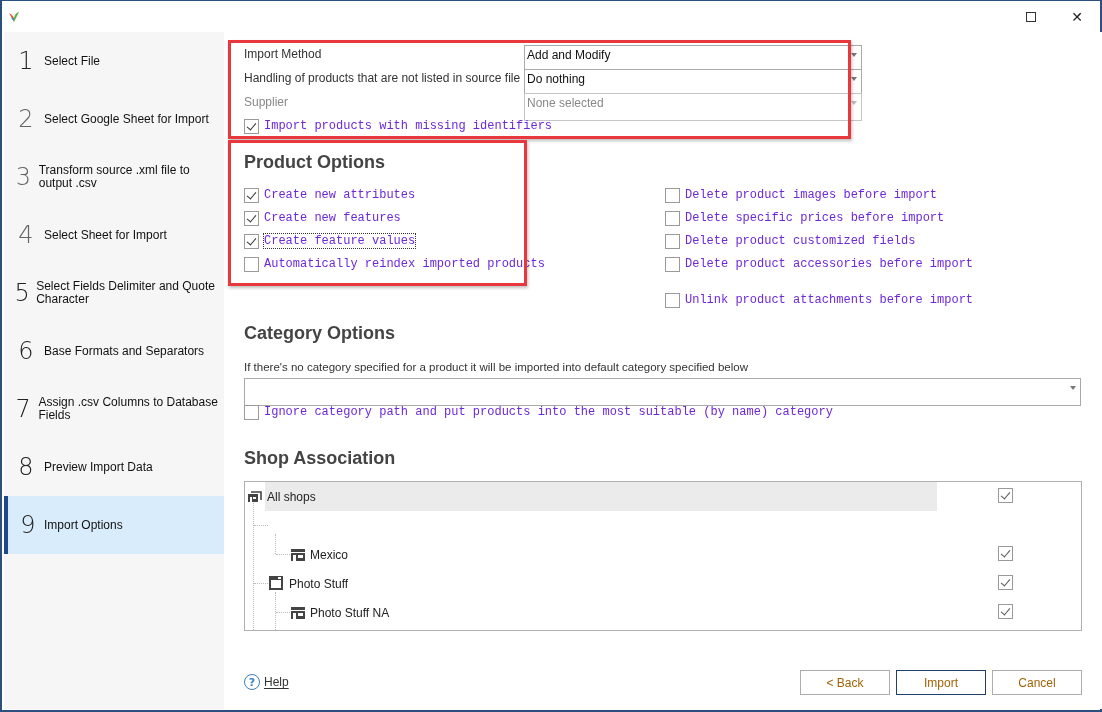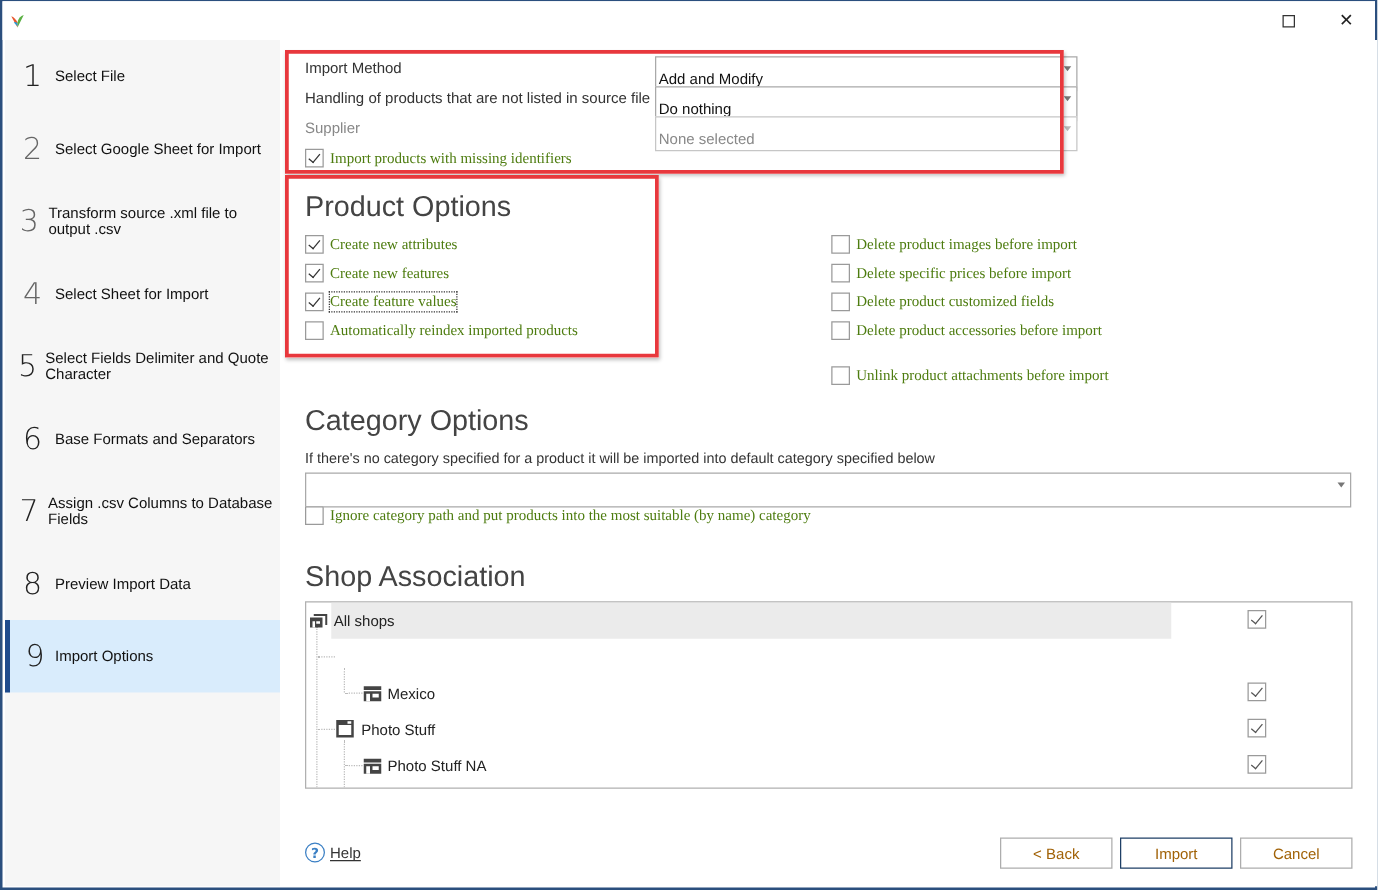--- a/index.html
+++ b/index.html
@@ -19,32 +19,32 @@
   .step.active { background: #d9ecfc; border-left: 4px solid #1e4a8c; }
   .step-num { width: 40px; text-align: center; font-size: 24px; color: #222; font-family: "DejaVu Sans", sans-serif; font-weight: 300; padding-left: 4px; }
   .step.dim .step-num { color: #666; }
   .step.active .step-num { width: 36px; }
   .step-label { font-size: 11px; color: #111; line-height: 13px; padding-right: 4px; font-family: "Liberation Sans", sans-serif; font-size: 12px; }
 
   .content { position: absolute; left: 222px; top: 31px; width: 878px; height: 677px; background: #fff; }
   .abs { position: absolute; }
   .lbl { font-family: "Liberation Sans", sans-serif; font-size: 12px; color: #333; white-space: nowrap; }
   .lbl.dim { color: #888; }
-  .combo { position: absolute; height: 28px; border: 1px solid #a9a9a9; background: #fff; font-family: "Liberation Sans", sans-serif; font-size: 12px; padding: 10px 2px; color: #111; }
+  .combo { position: absolute; height: 28px; border: 1px solid #a9a9a9; background: #fff; font-family: "Liberation Sans", sans-serif; font-size: 12px; padding: 2px 2px; color: #111; }
   .combo.disabled { color: #888; border-color: #c6c6c6; }
   .combo .arrow { position: absolute; right: 4px; top: 7px; width: 0; height: 0; border-left: 3px solid transparent; border-right: 3px solid transparent; border-top: 4px solid #777; }
   .combo.disabled .arrow { border-top-color: #bbb; }
 
   .cb-row { position: absolute; display: flex; align-items: center; height: 16px; }
   .cb { width: 15px; height: 15px; border: 1px solid #9a9a9a; background: #fff; margin-right: 5px; position: relative; flex-shrink: 0; }
   .cb.checked::after { content: ""; position: absolute; left: 4px; top: 1px; width: 4px; height: 8px; border-right: 1.5px solid #333; border-bottom: 1.5px solid #333; transform: rotate(40deg); }
-  .cb-label { font-family: Liberation Serif, serif; font-size: 12px; color: #4d7c0f; white-space: nowrap; }
+  .cb-label { font-family: Liberation Mono, monospace; font-size: 12px; color: #6d28d9; white-space: nowrap; }
   .cb-label.focused { outline: 1px dotted #333; }
 
-  .section-title { position: absolute; font-family: "Liberation Sans", sans-serif; font-size: 23px; color: #444; font-weight: normal; }
+  .section-title { position: absolute; font-family: "Liberation Sans", sans-serif; font-size: 18px; color: #444; font-weight: bold; }
 
   .redbox { position: absolute; border: 3px solid #e8383d; pointer-events: none; box-shadow: 1px 2px 3px rgba(0,0,0,0.25); }
 
   .tree { position: absolute; left: 20px; top: 449px; width: 838px; height: 150px; border: 1px solid #b0b0b0; background: #fff; overflow: hidden; }
   .tree-row { position: absolute; left: 0; height: 32px; width: 100%; display: flex; align-items: center; }
   .tree-row.selected .tree-hl { position: absolute; left: 20px; top: 0; width: 672px; height: 29px; background: #ebebeb; }
   .tree-icon { position: absolute; width: 16px; height: 16px; }
   .tree-label { position: absolute; font-family: "Liberation Sans", sans-serif; font-size: 12px; color: #222; white-space: nowrap; }
   .tree-cb { position: absolute; left: 753px; width: 15px; height: 15px; border: 1px solid #9a9a9a; background: #fff; }
   .tree-cb.checked::after { content: ""; position: absolute; left: 4px; top: 1px; width: 4px; height: 8px; border-right: 1.5px solid #555; border-bottom: 1.5px solid #555; transform: rotate(40deg); }

